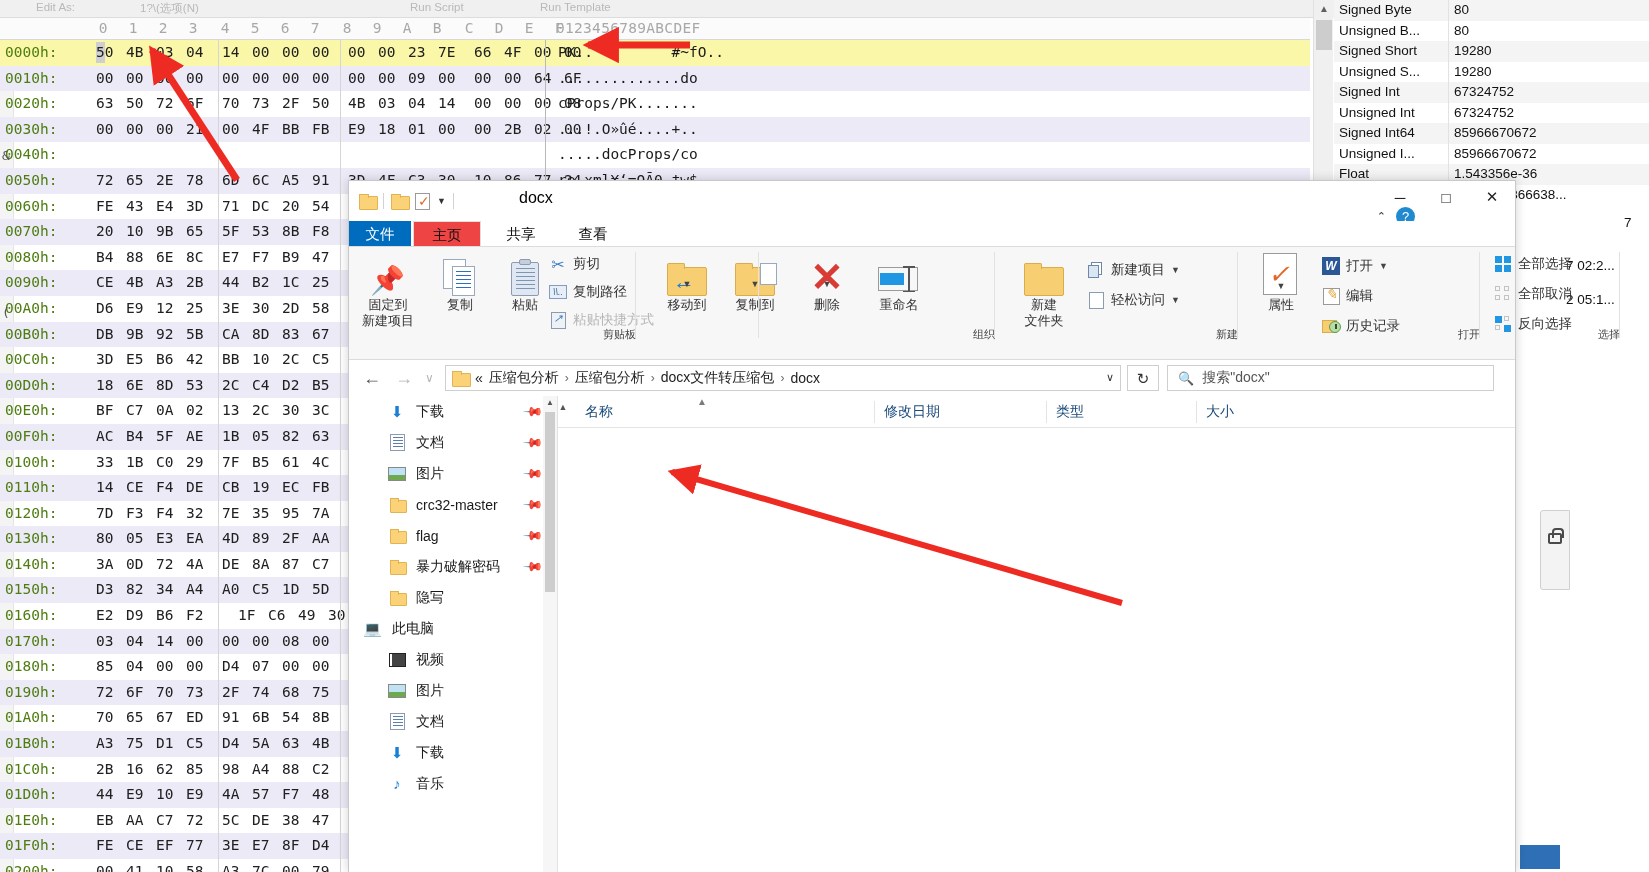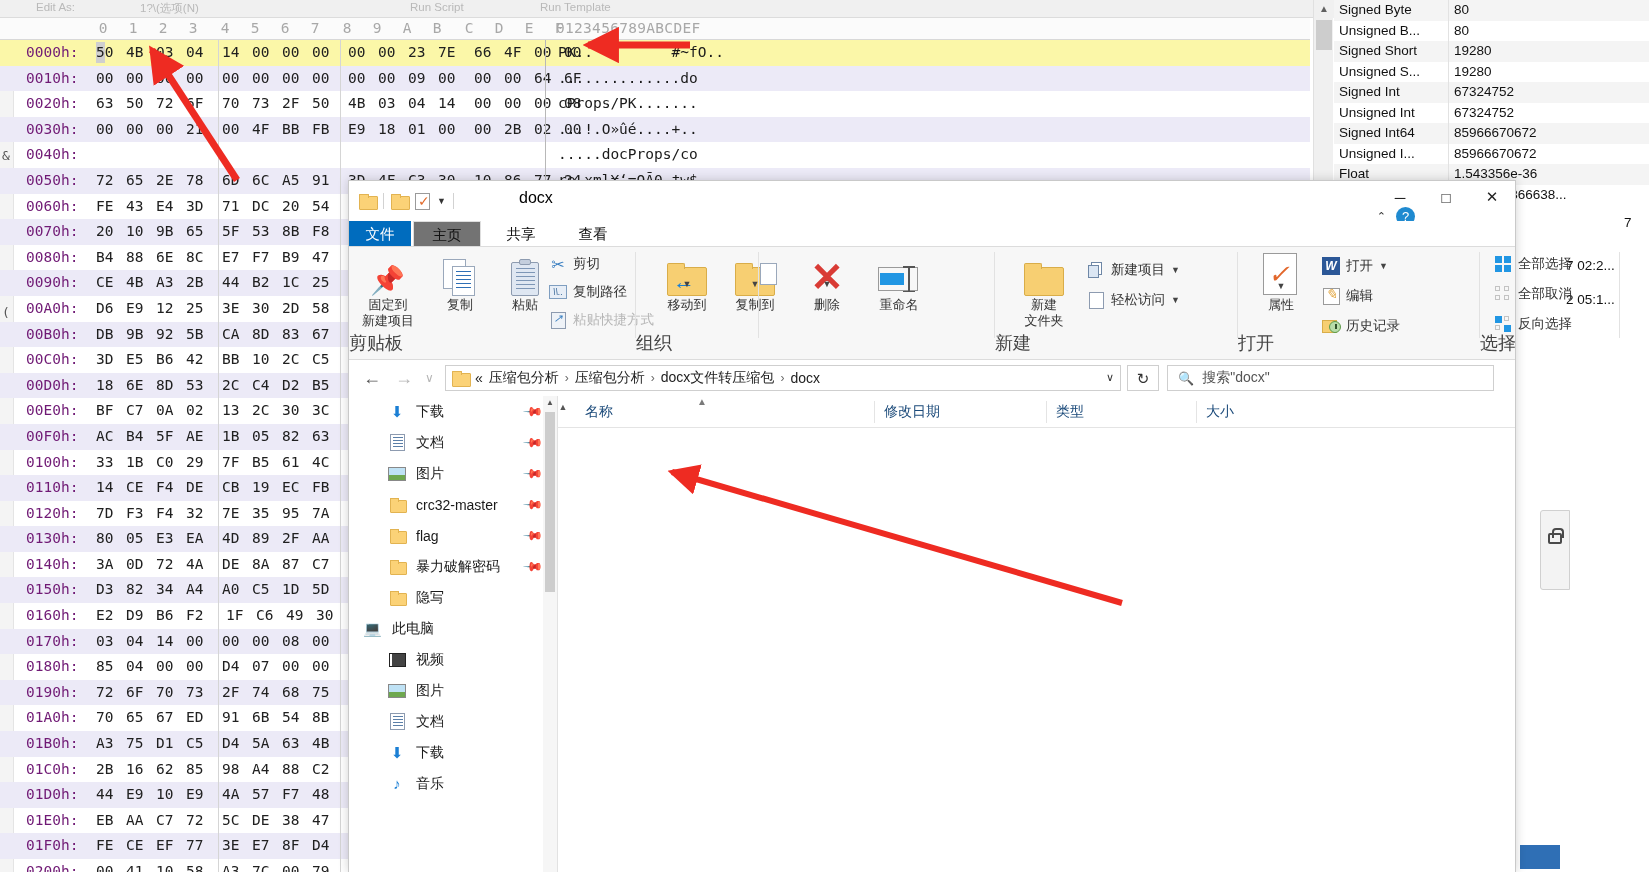--- a/index.html
+++ b/index.html
@@ -33,21 +33,21 @@
     background:#f4f4f4; border-right:1px solid #e4e4e4;
   }
 
   #hex-body {
     position:absolute; left:0; top:40px; width:1310px; bottom:0;
     font-family:"DejaVu Sans Mono", monospace; font-size:14.5px; color:#202020;
   }
   .hexrow { position:relative; height:25.6px; line-height:25.6px; white-space:nowrap; }
   .hexrow.alt { background:#eceaf7; }
   .hexrow.hl  { background:#fbf7a8; }
-  .hexrow .off { position:absolute; left:26px; width:76px; color:#701a75; }
+  .hexrow .off { position:absolute; left:5px; width:76px; color:#4d7c0f; }
   .hexrow .bytes { position:absolute; left:96px; }
   .hexrow .bytes b { display:inline-block; width:30px; font-weight:normal; text-align:left; }
   .hexrow .sep1 { position:absolute; left:218px; top:0; width:1px; height:25.6px; background:#d5d5d5; }
   .hexrow .sep2 { position:absolute; left:340px; top:0; width:1px; height:25.6px; background:#d5d5d5; }
   .hexrow .sep3 { position:absolute; left:545px; top:0; width:1px; height:25.6px; background:#b8b8b8; }
   .hexrow .ascii { position:absolute; left:558px; color:#1a1a1a; white-space:pre; }
   .hexrow .cursorcell { position:absolute; left:96px; top:2px; width:9px; height:21px; background:#cfcfcf; }
 
   
   #hex-scroll-col {
@@ -118,31 +118,31 @@
     width:19px; height:19px; border-radius:50%; background:#1f8ad0; color:#fff;
     font-size:13px; text-align:center; line-height:19px;
   }
 
   #fe-tabs { position:relative; height:26px; background:#ffffff; }
   .fetab {
     position:absolute; top:0; height:26px; line-height:26px; font-size:14.5px;
     text-align:center; color:#111;
   }
   .fetab.file { background:#006cbe; color:#fff; }
-  .fetab.active { background:#737373; border:1px solid #dedede; border-bottom:none;text-align:center; }
+  .fetab.active { background:#ef4444; border:1px solid #dedede; border-bottom:none;text-align:center; }
   #fe-tabline { position:absolute; left:0; right:0; top:25px; height:1px; background:#dcdcdc; }
 
   #fe-ribbon {
     position:relative; height:113px; background:#f7f7f7;
     border-bottom:1px solid #dcdcdc;
   }
   .rgroup { position:absolute; top:0; height:113px; }
   .rgroup .glabel {
-    position:absolute; bottom:5px; left:0; right:0; text-align:left;
-    font-size:18px; color:#444;
+    position:absolute; bottom:18px; left:0; right:0; text-align:right;
+    font-size:11px; color:#444;
   }
   .rgroup .gsep { position:absolute; top:5px; bottom:22px; width:1px; background:#e2e2e2; }
   .bigbtn {
     position:absolute; top:4px; width:62px; text-align:center; font-size:13px; color:#333;
   }
   .bigbtn .ic { height:46px; display:flex; align-items:flex-end; justify-content:center; }
   .bigbtn .lb { line-height:16px; }
   .smallbtn {
     position:absolute; font-size:13.5px; color:#333; display:flex; align-items:center; gap:6px;
     white-space:nowrap;
@@ -488,21 +488,21 @@
       <div class="hexrow alt">
         <span class="off">0150h:</span>
         <span class="bytes"><b>D3</b><b>82</b><b>34</b><b>A4</b><b style="margin-left: 6px;">A0</b><b>C5</b><b>1D</b><b>5D</b><b style="margin-left: 6px;">2C</b><b>3B</b><b>2D</b><b>8A</b><b style="margin-left: 6px;">13</b><b>64</b><b>CE</b><b>B1</b></span>
         <span class="sep1"></span>
         <span class="sep2"></span>
         <span class="sep3"></span>
         <span class="ascii"></span>
       </div>
       <div class="hexrow">
         <span class="off">0160h:</span>
-        <span class="bytes"><b>E2</b><b>D9</b><b>B6</b><b>F2</b><b style="margin-left: 10px;">1F</b><b>C6</b><b>49</b><b>30</b><b style="margin-left: 6px;">28</b><b>F6</b><b>66</b><b>50</b><b style="margin-left: 6px;">4B</b><b>03</b><b>04</b><b>14</b></span>
+        <span class="bytes"><b>E2</b><b>D9</b><b>B6</b><b>F2</b><b style="margin-left: 22px;">1F</b><b>C6</b><b>49</b><b>30</b><b style="margin-left: 6px;">28</b><b>F6</b><b>66</b><b>50</b><b style="margin-left: 6px;">4B</b><b>03</b><b>04</b><b>14</b></span>
         <span class="sep1"></span>
         <span class="sep2"></span>
         <span class="sep3"></span>
         <span class="ascii"></span>
       </div>
       <div class="hexrow alt">
         <span class="off">0170h:</span>
         <span class="bytes"><b>03</b><b>04</b><b>14</b><b>00</b><b style="margin-left: 6px;">00</b><b>00</b><b>08</b><b>00</b><b style="margin-left: 6px;">00</b><b>00</b><b>21</b><b>00</b><b style="margin-left: 6px;">44</b><b>12</b><b>84</b><b>4B</b></span>
         <span class="sep1"></span>
         <span class="sep2"></span>

